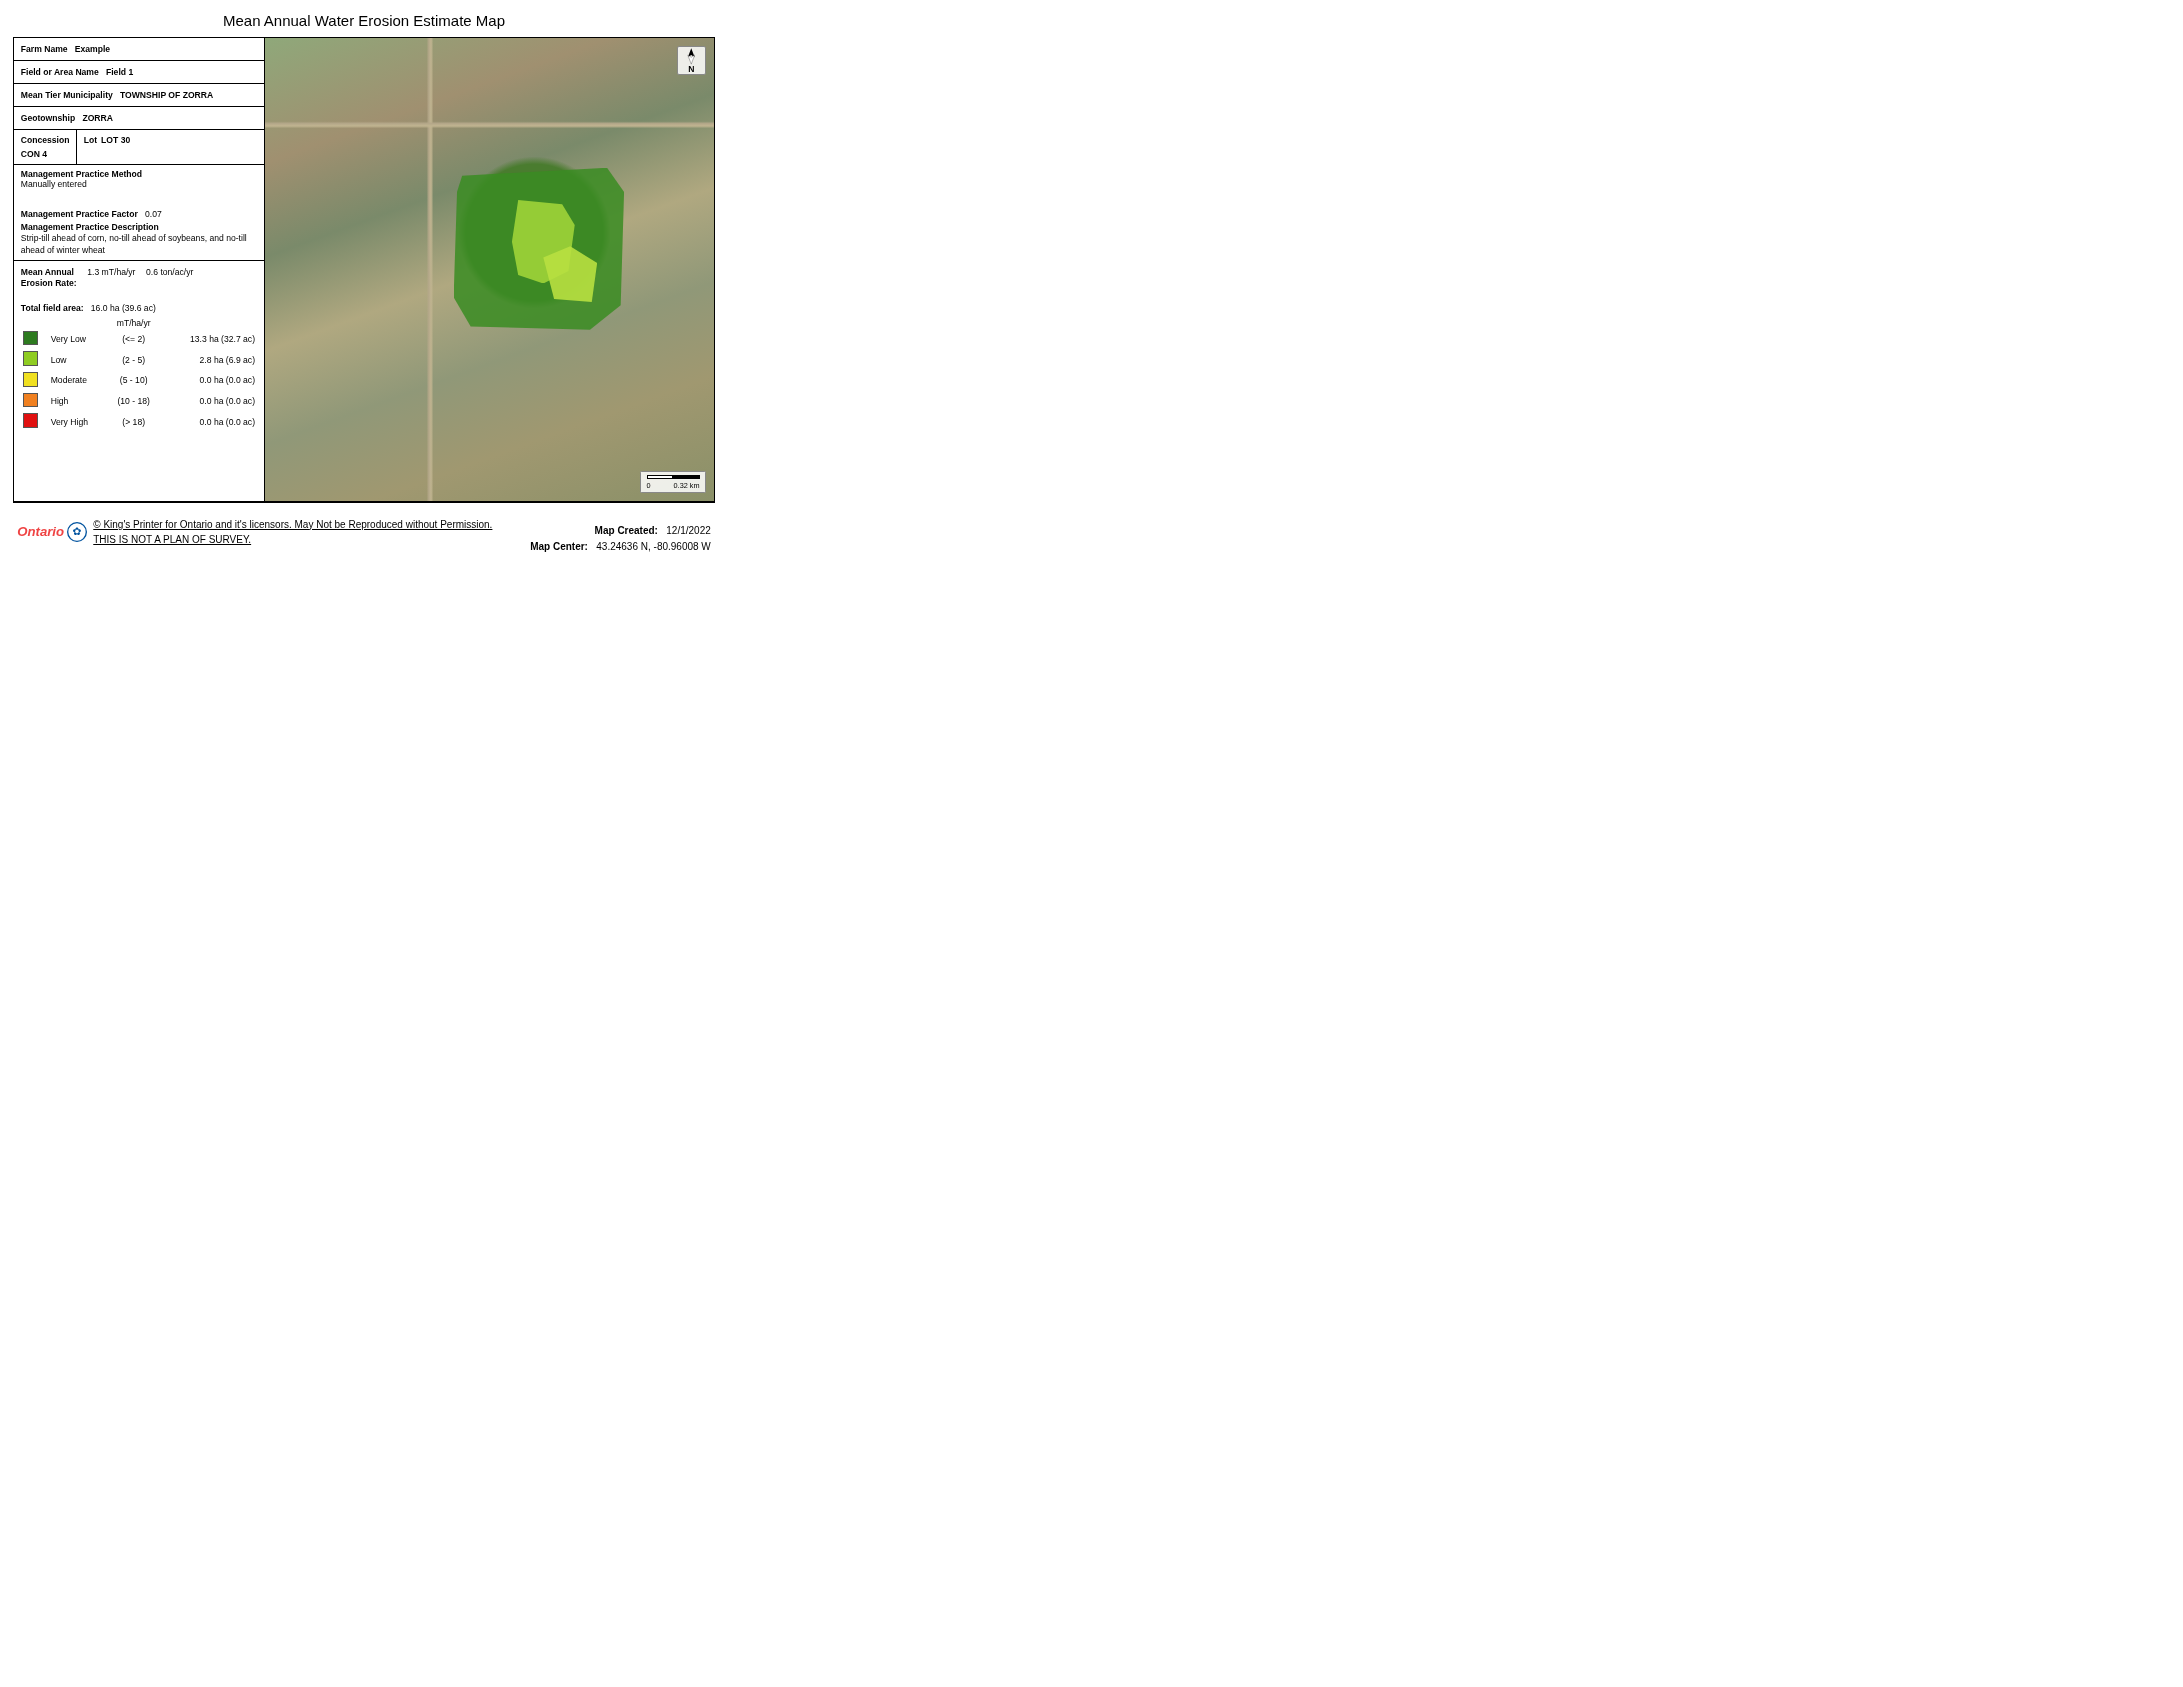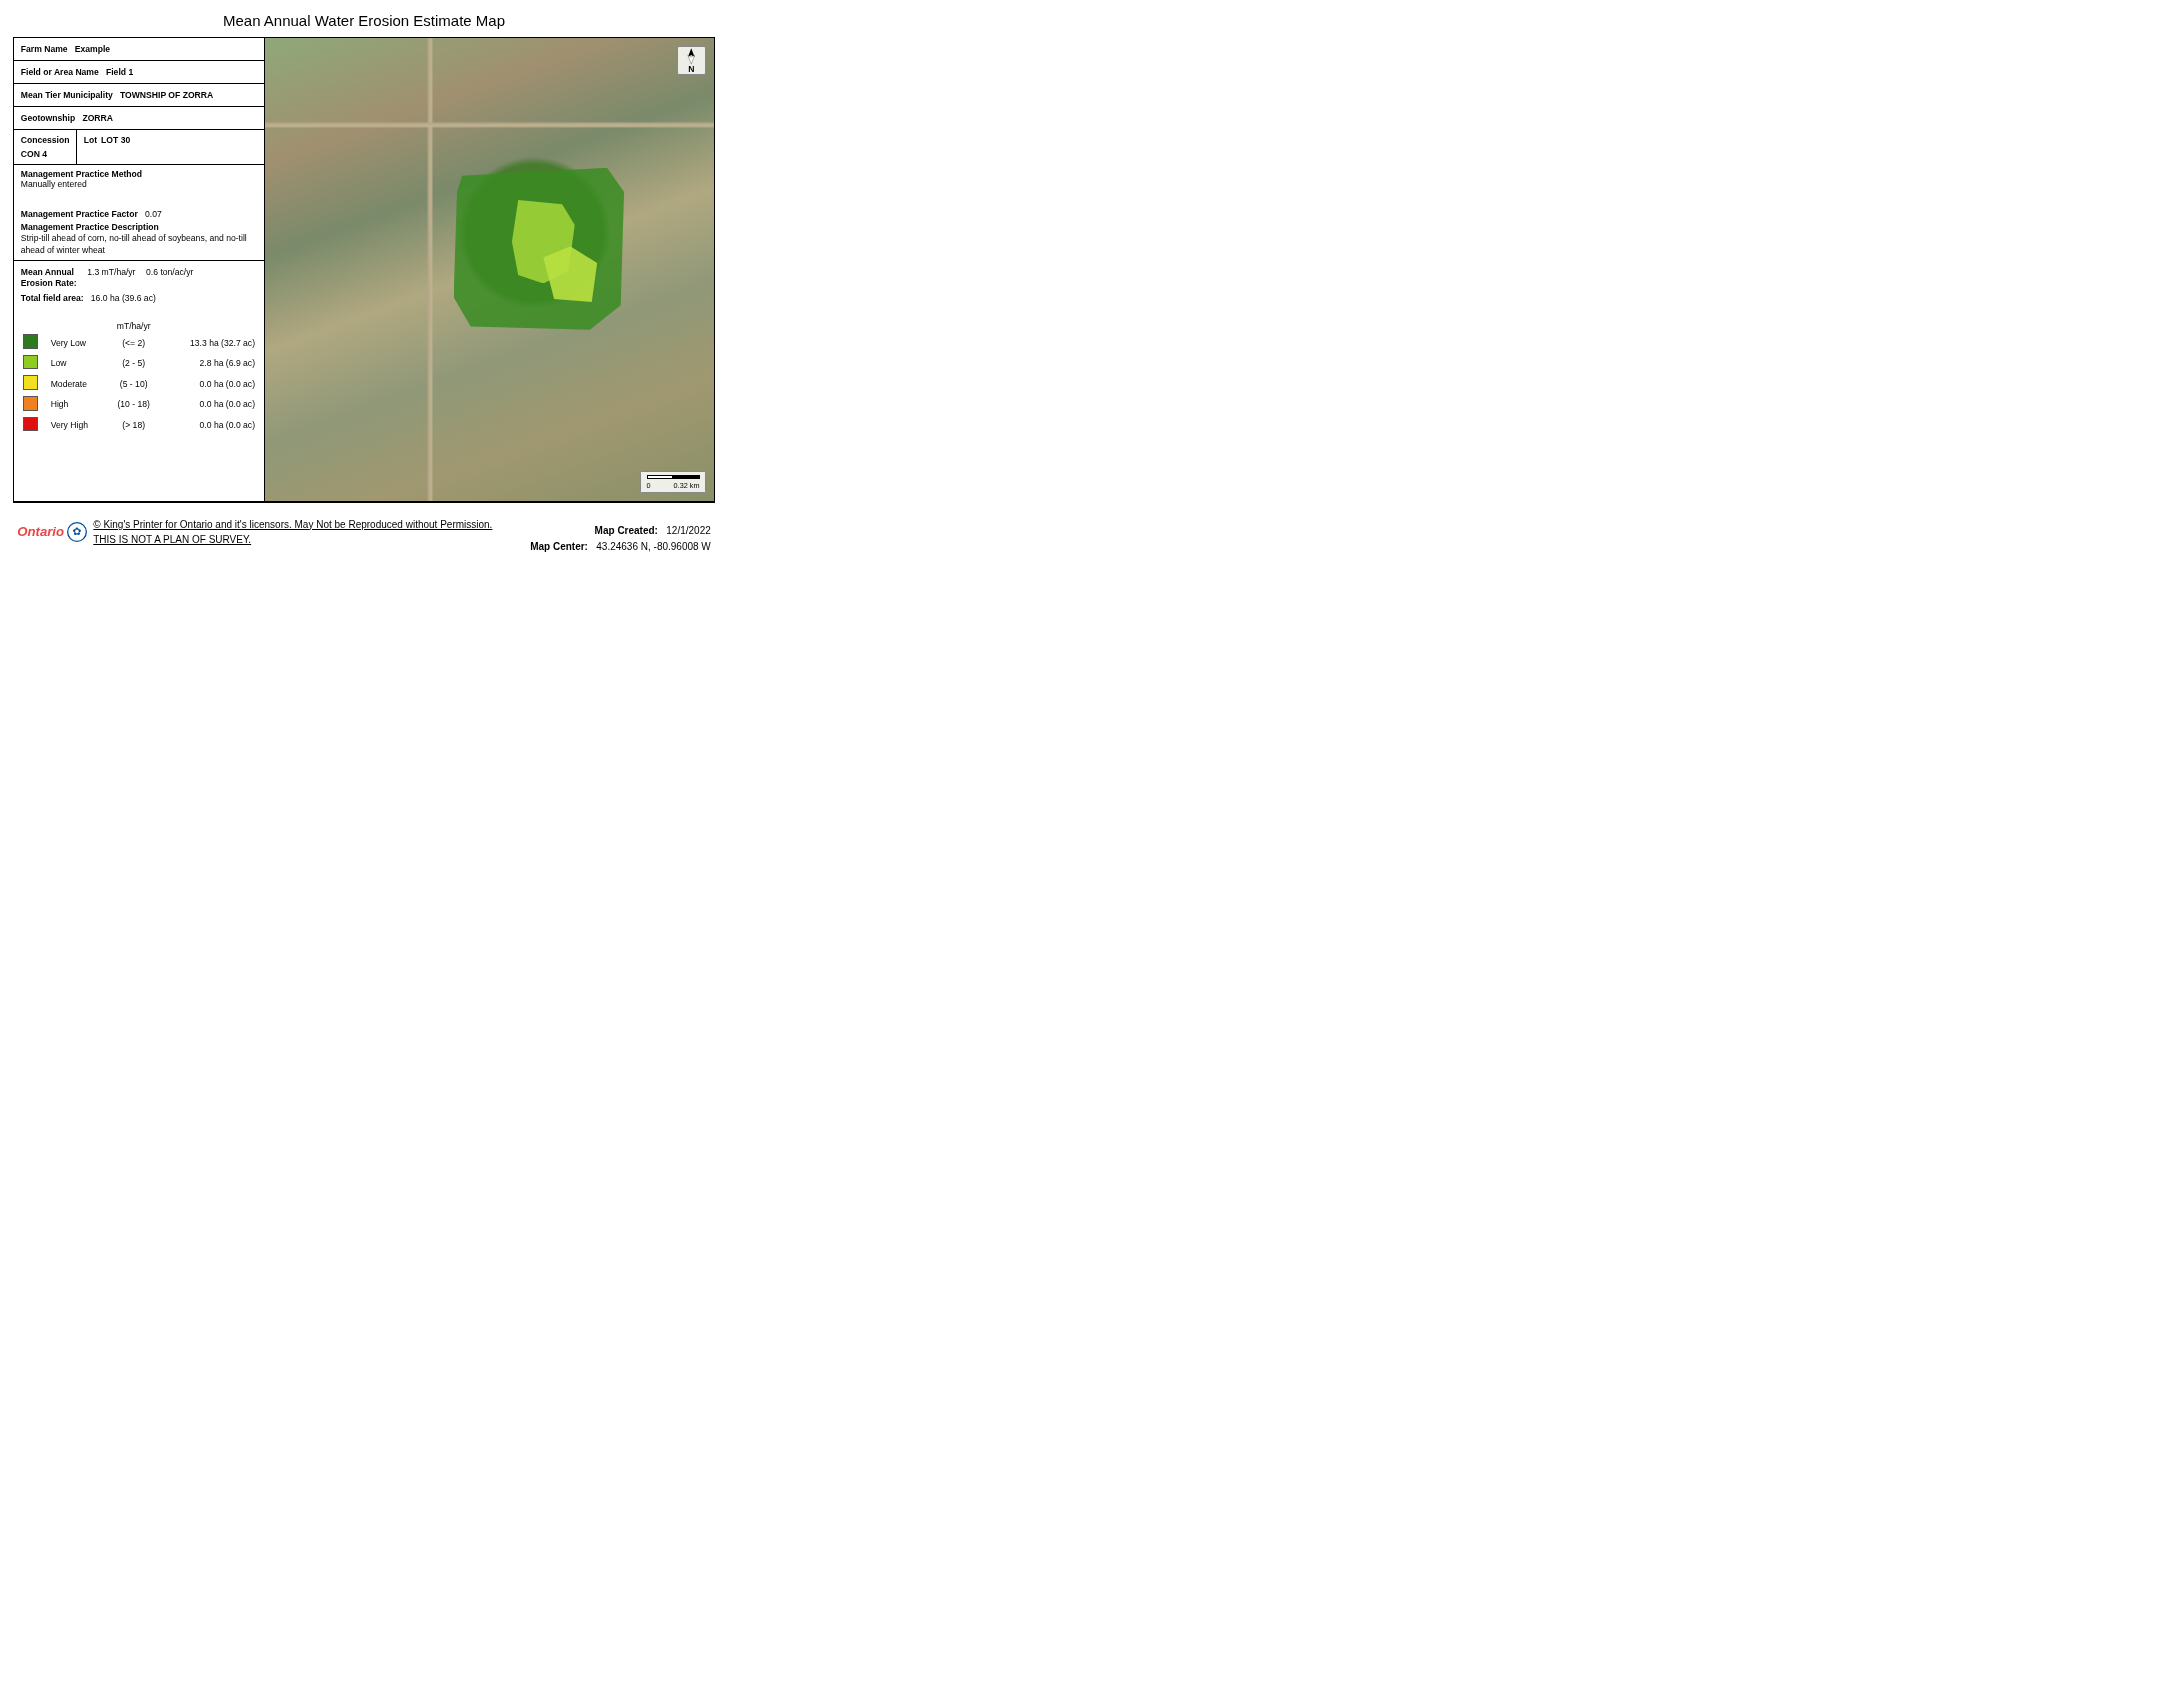--- a/index.html
+++ b/index.html
@@ -88,32 +88,32 @@
       line-height: 1.4;
     }
     
     .stats-panel {
       padding: 5.3px 6.6px;
     }
     .erosion-rate-row {
       display: flex;
       align-items: baseline;
       gap: 10.6px;
-      margin-bottom: 4px;
+      margin-bottom: 14px;
     }
     .erosion-rate-label {
       font-weight: bold;
       line-height: 1.3;
     }
     .total-field-row {
       margin-bottom: 2.6px;
     }
     .legend-table {
       width: 100%;
-      margin-top: 16px;
+      margin-top: 2px;
       border-collapse: collapse;
     }
     .legend-table td {
       padding: 2px 2.6px;
       vertical-align: middle;
     }
     .legend-header-row td {
       font-weight: normal;
       text-align: center;
       padding-bottom: 1.3px;

